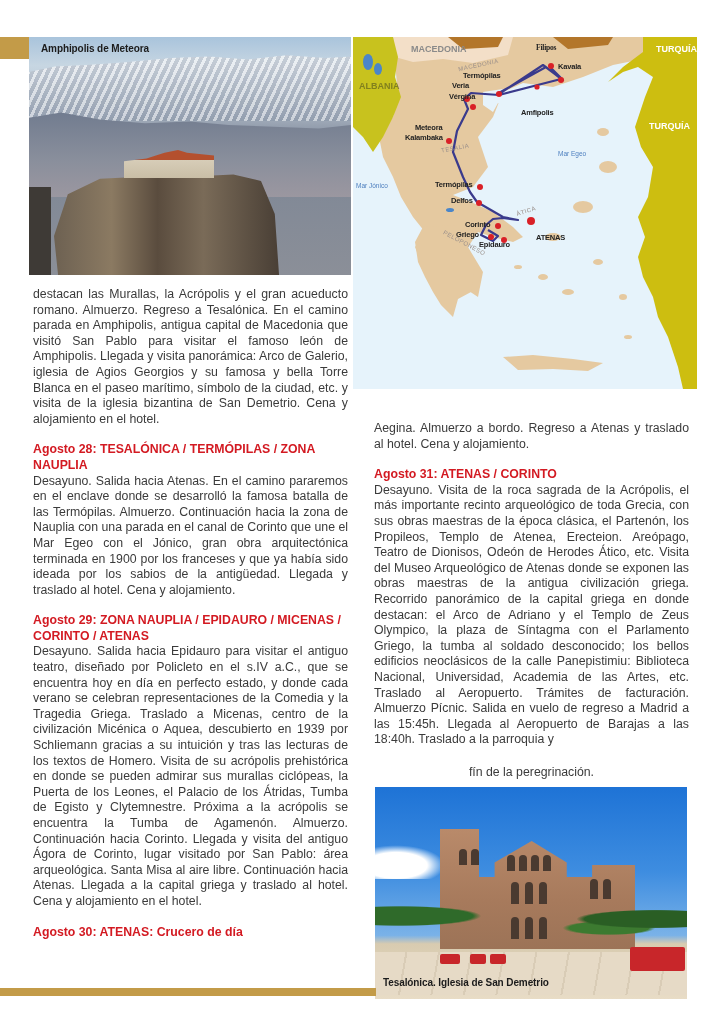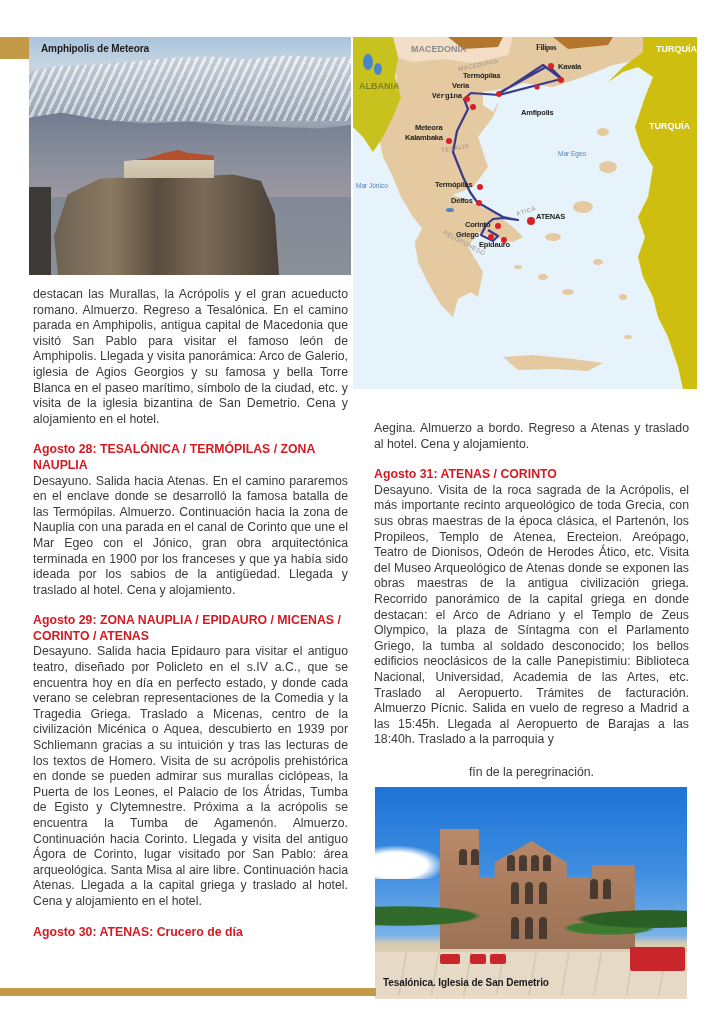--- a/index.html
+++ b/index.html
@@ -196,26 +196,26 @@
   <span class="map-region" style="left:105px; top:25px; transform:rotate(-12deg);">MACEDONIA</span>
   <span class="map-region" style="left:88px; top:108px; transform:rotate(-10deg);">TESALIA</span>
   <span class="map-region" style="left:163px; top:171px; transform:rotate(-18deg);">ÁTICA</span>
   <span class="map-region" style="left:88px; top:203px; transform:rotate(28deg);">PELOPONESO</span>
 
   <span class="map-label" style="left:183px; top:6px;font-family:Liberation Serif, serif;">Filipos</span>
   <span class="map-label" style="left:205px; top:25px;">Kavala</span>
   <span class="map-label" style="left:110px; top:34px;">Termópilas</span>
   <span class="map-label" style="left:168px; top:43px;margin-top:28px;">Amfipolis</span>
   <span class="map-label" style="left:99px; top:44px;">Veria</span>
-  <span class="map-label" style="left:79px; top:55px;font-family:Liberation Mono, monospace;">Vérgina</span>
+  <span class="map-label" style="left:96px; top:55px;">Vérgina</span>
   <span class="map-label" style="left:62px; top:86px;">Meteora</span>
   <span class="map-label" style="left:52px; top:96px;">Kalambaka</span>
   <span class="map-label" style="left:82px; top:143px;">Termópilas</span>
   <span class="map-label" style="left:98px; top:159px;">Delfos</span>
-  <span class="map-label" style="left:183px; top:175px;">ATENAS</span>
+  <span class="map-label" style="left:183px; top:196px;">ATENAS</span>
   <span class="map-label" style="left:112px; top:183px;">Corinto</span>
   <span class="map-label" style="left:103px; top:193px;">Griego</span>
   <span class="map-label" style="left:126px; top:203px;">Epidauro</span>
 </div>
 
 <div class="col" style="left:33px; top:287px; width:315px;">
   <p>destacan las Murallas, la Acrópolis y el gran acueducto romano. Almuerzo. Regreso a Tesalónica. En el camino parada en Amphipolis, antigua capital de Macedonia que visitó San Pablo para visitar el famoso león de Amphipolis. Llegada y visita panorámica: Arco de Galerio, iglesia de Agios Georgios y su famosa y bella Torre Blanca en el paseo marítimo, símbolo de la ciudad, etc. y visita de la iglesia bizantina de San Demetrio. Cena y alojamiento en el hotel.</p>
   <div class="gap"></div>
   <h3 class="heading">Agosto 28: TESALÓNICA / TERMÓPILAS / ZONA NAUPLIA</h3>
   <p>Desayuno. Salida hacia Atenas. En el camino pararemos en el enclave donde se desarrolló la famosa batalla de las Termópilas. Almuerzo. Continuación hacia la zona de Nauplia con una parada en el canal de Corinto que une el Mar Egeo con el Jónico, gran obra arquitectónica terminada en 1900 por los franceses y que ya había sido ideada por los sabios de la antigüedad.  Llegada y traslado al hotel. Cena y alojamiento.</p>

